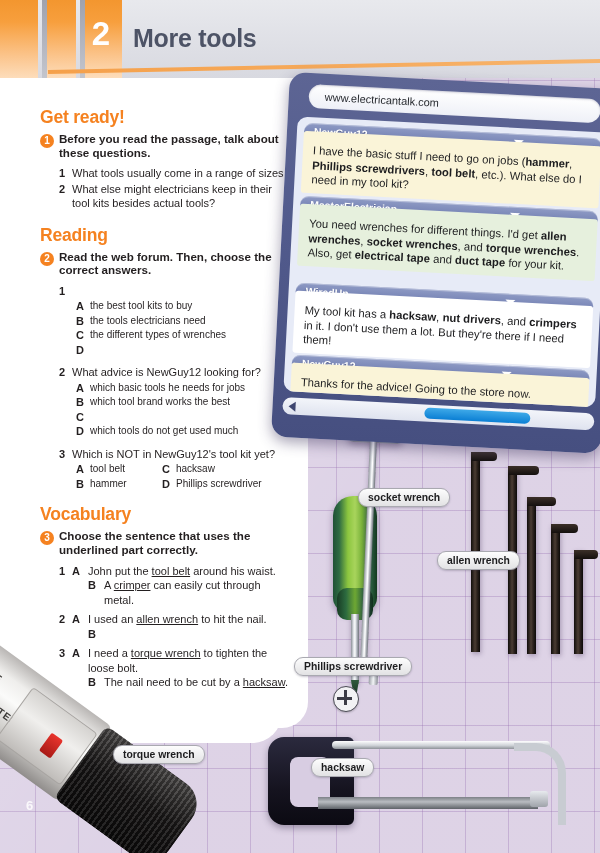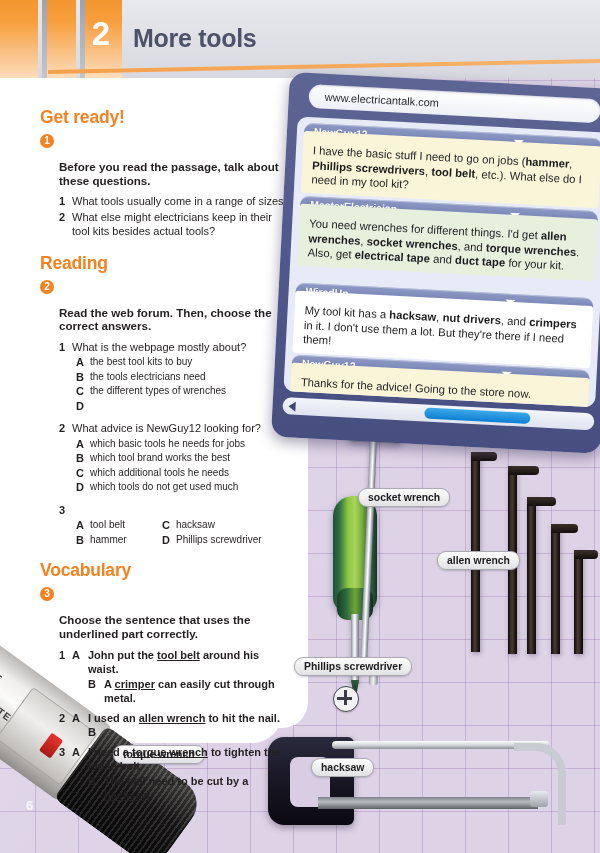--- a/index.html
+++ b/index.html
@@ -138,21 +138,20 @@
     font-weight: bold;
     line-height: 14px;
     text-align: center;
     margin: 2px 5px 0 0;
   }
   .task-text {
     font-size: 11.6px;
     font-weight: bold;
     line-height: 13.6px;
     color: #231f20;
-    margin-top: 28px;
   }
   .q {
     display: flex;
     margin: 0 0 1px 0;
     padding-left: 19px;
   }
   .q-num {
     flex: 0 0 auto;
     width: 13px;
     font-size: 11px;
@@ -189,21 +188,21 @@
   .opt-row .opt-col:first-child { width: 86px; }
   .gap { height: 8px; }
   .gap-sm { height: 5px; }
   .gap-lg { height: 13px; }
   u { text-decoration: underline; }
 
   
   .v-item { display: flex; padding-left: 19px; }
   .v-num { flex: 0 0 auto; width: 13px; font-size: 11px; font-weight: bold; line-height: 14.5px; }
   .v-letter { flex: 0 0 auto; width: 16px; font-size: 11px; font-weight: bold; line-height: 14.5px; }
-  .v-text { font-size: 11px; line-height: 14.5px; font-weight: bold; }
+  .v-text { font-size: 11px; line-height: 14.5px; }
   .v-item.cont { padding-left: 48px; }
 
   
   #browser {
     position: absolute;
     left: 289px; top: 73px;
     width: 330px; height: 365px;
     transform: rotate(3.0deg);
     transform-origin: 20px 20px;
   }
@@ -630,21 +629,20 @@
   <div class="gap-lg"></div>
 
   <div class="sect-title">Reading</div>
   <div class="task">
     <div class="task-num">2</div>
     <div class="task-text">Read the web forum. Then, choose the correct answers.</div>
   </div>
 
   <div class="q">
     <div class="q-num">1</div>
-    <div class="q-text">What is the webpage mostly about?</div>
   </div>
   <div class="opt">
     <div class="opt-letter">A</div>
     <div class="opt-text">the best tool kits to buy</div>
   </div>
   <div class="opt">
     <div class="opt-letter">B</div>
     <div class="opt-text">the tools electricians need</div>
   </div>
   <div class="opt">
@@ -664,31 +662,31 @@
   <div class="opt">
     <div class="opt-letter">A</div>
     <div class="opt-text">which basic tools he needs for jobs</div>
   </div>
   <div class="opt">
     <div class="opt-letter">B</div>
     <div class="opt-text">which tool brand works the best</div>
   </div>
   <div class="opt">
     <div class="opt-letter">C</div>
-    <div class="opt-text">which additional tools he needs</div>
   </div>
   <div class="opt">
     <div class="opt-letter">D</div>
     <div class="opt-text">which tools do not get used much</div>
   </div>
 
   <div class="gap"></div>
 
   <div class="q">
     <div class="q-num">3</div>
+    <div class="q-text">Which is NOT in NewGuy12's tool kit yet?</div>
   </div>
   <div class="opt-row">
     <div class="opt-col">
       <div class="opt-letter">A</div>
       <div class="opt-text">tool belt</div>
     </div>
     <div class="opt-col">
       <div class="opt-letter">C</div>
       <div class="opt-text">hacksaw</div>
     </div>

